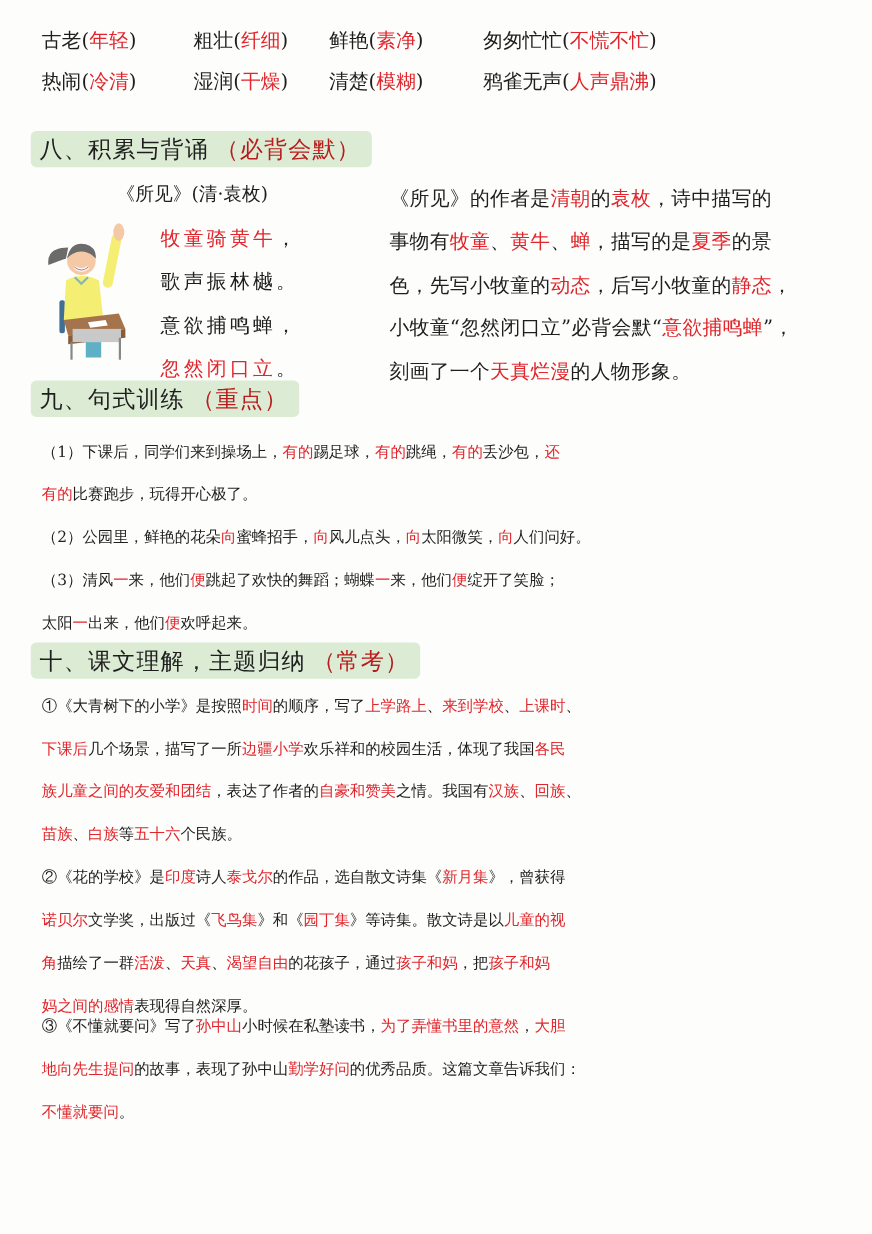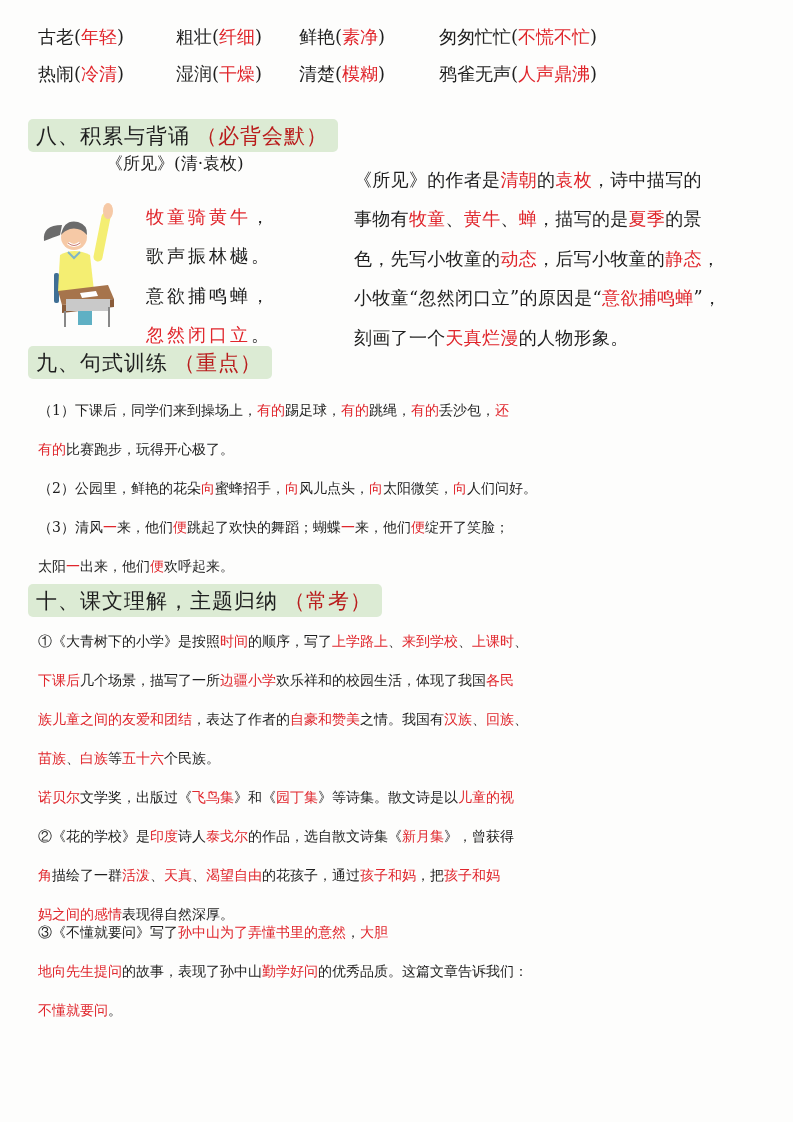--- a/index.html
+++ b/index.html
@@ -23,21 +23,21 @@
   
   .sec {
     position: absolute; left: 28px; height: 33px;
     background: #dcebd4; border-radius: 5px;
     display: flex; align-items: center; padding: 0 10px 0 8px;
     font-size: 21px; letter-spacing: 1px; white-space: nowrap;
   }
   .sec .tag { color: #b91c1c; margin-left: 6px; }
 
   
-  .poem-title { position: absolute; left: 106px; top: 152px; font-size: 17px; white-space: nowrap; }
+  .poem-title { position: absolute; left: 106px; top: 165px; font-size: 17px; white-space: nowrap; }
   .poem-lines { position: absolute; left: 146px; top: 197px; }
   .poem-line { height: 39.5px; font-size: 18px; letter-spacing: 3px; white-space: nowrap; display: flex; align-items: center; }
   .girl { position: absolute; left: 40px; top: 195px; width: 82px; height: 135px; }
 
   .poem-desc { position: absolute; left: 354px; top: 160px; width: 410px; }
   .desc-line { height: 39.5px; font-size: 18px; white-space: nowrap; display: flex; align-items: center; letter-spacing: 0.3px; }
 
   
   .block { position: absolute; left: 38px; width: 720px; }
   .line { height: 39px; font-size: 14px; white-space: nowrap; display: flex; align-items: center; }
@@ -137,21 +137,21 @@
         <span class="k">的景</span>
       </div>
       <div class="desc-line">
         <span class="k">色，先写小牧童的</span>
         <span class="r">动态</span>
         <span class="k">，后写小牧童的</span>
         <span class="r">静态</span>
         <span class="k">，</span>
       </div>
       <div class="desc-line">
-        <span class="k">小牧童“忽然闭口立”的原因是“</span>
+        <span class="k">小牧童“忽然闭口立”必背会默“</span>
         <span class="r">意欲捕鸣蝉</span>
         <span class="k">”，</span>
       </div>
       <div class="desc-line">
         <span class="k">刻画了一个</span>
         <span class="r">天真烂漫</span>
         <span class="k">的人物形象。</span>
       </div>
     </div>
 
@@ -244,38 +244,38 @@
         <span class="r">苗族</span>
         <span class="k">、</span>
         <span class="r">白族</span>
         <span class="k">等</span>
         <span class="r">五十六</span>
         <span class="k">个民族。</span>
       </div>
     </div>
   <div class="block" style="top:778px;">
       <div class="line">
+        <span class="k">②《花的学校》是</span>
+        <span class="r">印度</span>
+        <span class="k">诗人</span>
+        <span class="r">泰戈尔</span>
+        <span class="k">的作品，选自散文诗集《</span>
+        <span class="r">新月集</span>
+        <span class="k">》，曾获得</span>
+      </div>
+      <div class="line">
         <span class="r">诺贝尔</span>
         <span class="k">文学奖，出版过《</span>
         <span class="r">飞鸟集</span>
         <span class="k">》和《</span>
         <span class="r">园丁集</span>
         <span class="k">》等诗集。散文诗是以</span>
         <span class="r">儿童的视</span>
       </div>
       <div class="line">
-        <span class="k">②《花的学校》是</span>
-        <span class="r">印度</span>
-        <span class="k">诗人</span>
-        <span class="r">泰戈尔</span>
-        <span class="k">的作品，选自散文诗集《</span>
-        <span class="r">新月集</span>
-        <span class="k">》，曾获得</span>
-      </div>
-      <div class="line">
         <span class="r">角</span>
         <span class="k">描绘了一群</span>
         <span class="r">活泼</span>
         <span class="k">、</span>
         <span class="r">天真</span>
         <span class="k">、</span>
         <span class="r">渴望自由</span>
         <span class="k">的花孩子，通过</span>
         <span class="r">孩子和妈</span>
         <span class="k">，把</span>
@@ -283,20 +283,21 @@
       </div>
       <div class="line">
         <span class="r">妈之间的感情</span>
         <span class="k">表现得自然深厚。</span>
       </div>
     </div>
   <div class="block" style="top:913px;">
       <div class="line">
         <span class="k">③《不懂就要问》写了</span>
         <span class="r">孙中山</span>
+        <span class="k">小时候在私塾读书，</span>
         <span class="r">为了弄懂书里的意然</span>
         <span class="k">，</span>
         <span class="r">大胆</span>
       </div>
       <div class="line">
         <span class="r">地向先生提问</span>
         <span class="k">的故事，表现了孙中山</span>
         <span class="r">勤学好问</span>
         <span class="k">的优秀品质。这篇文章告诉我们：</span>
       </div>

